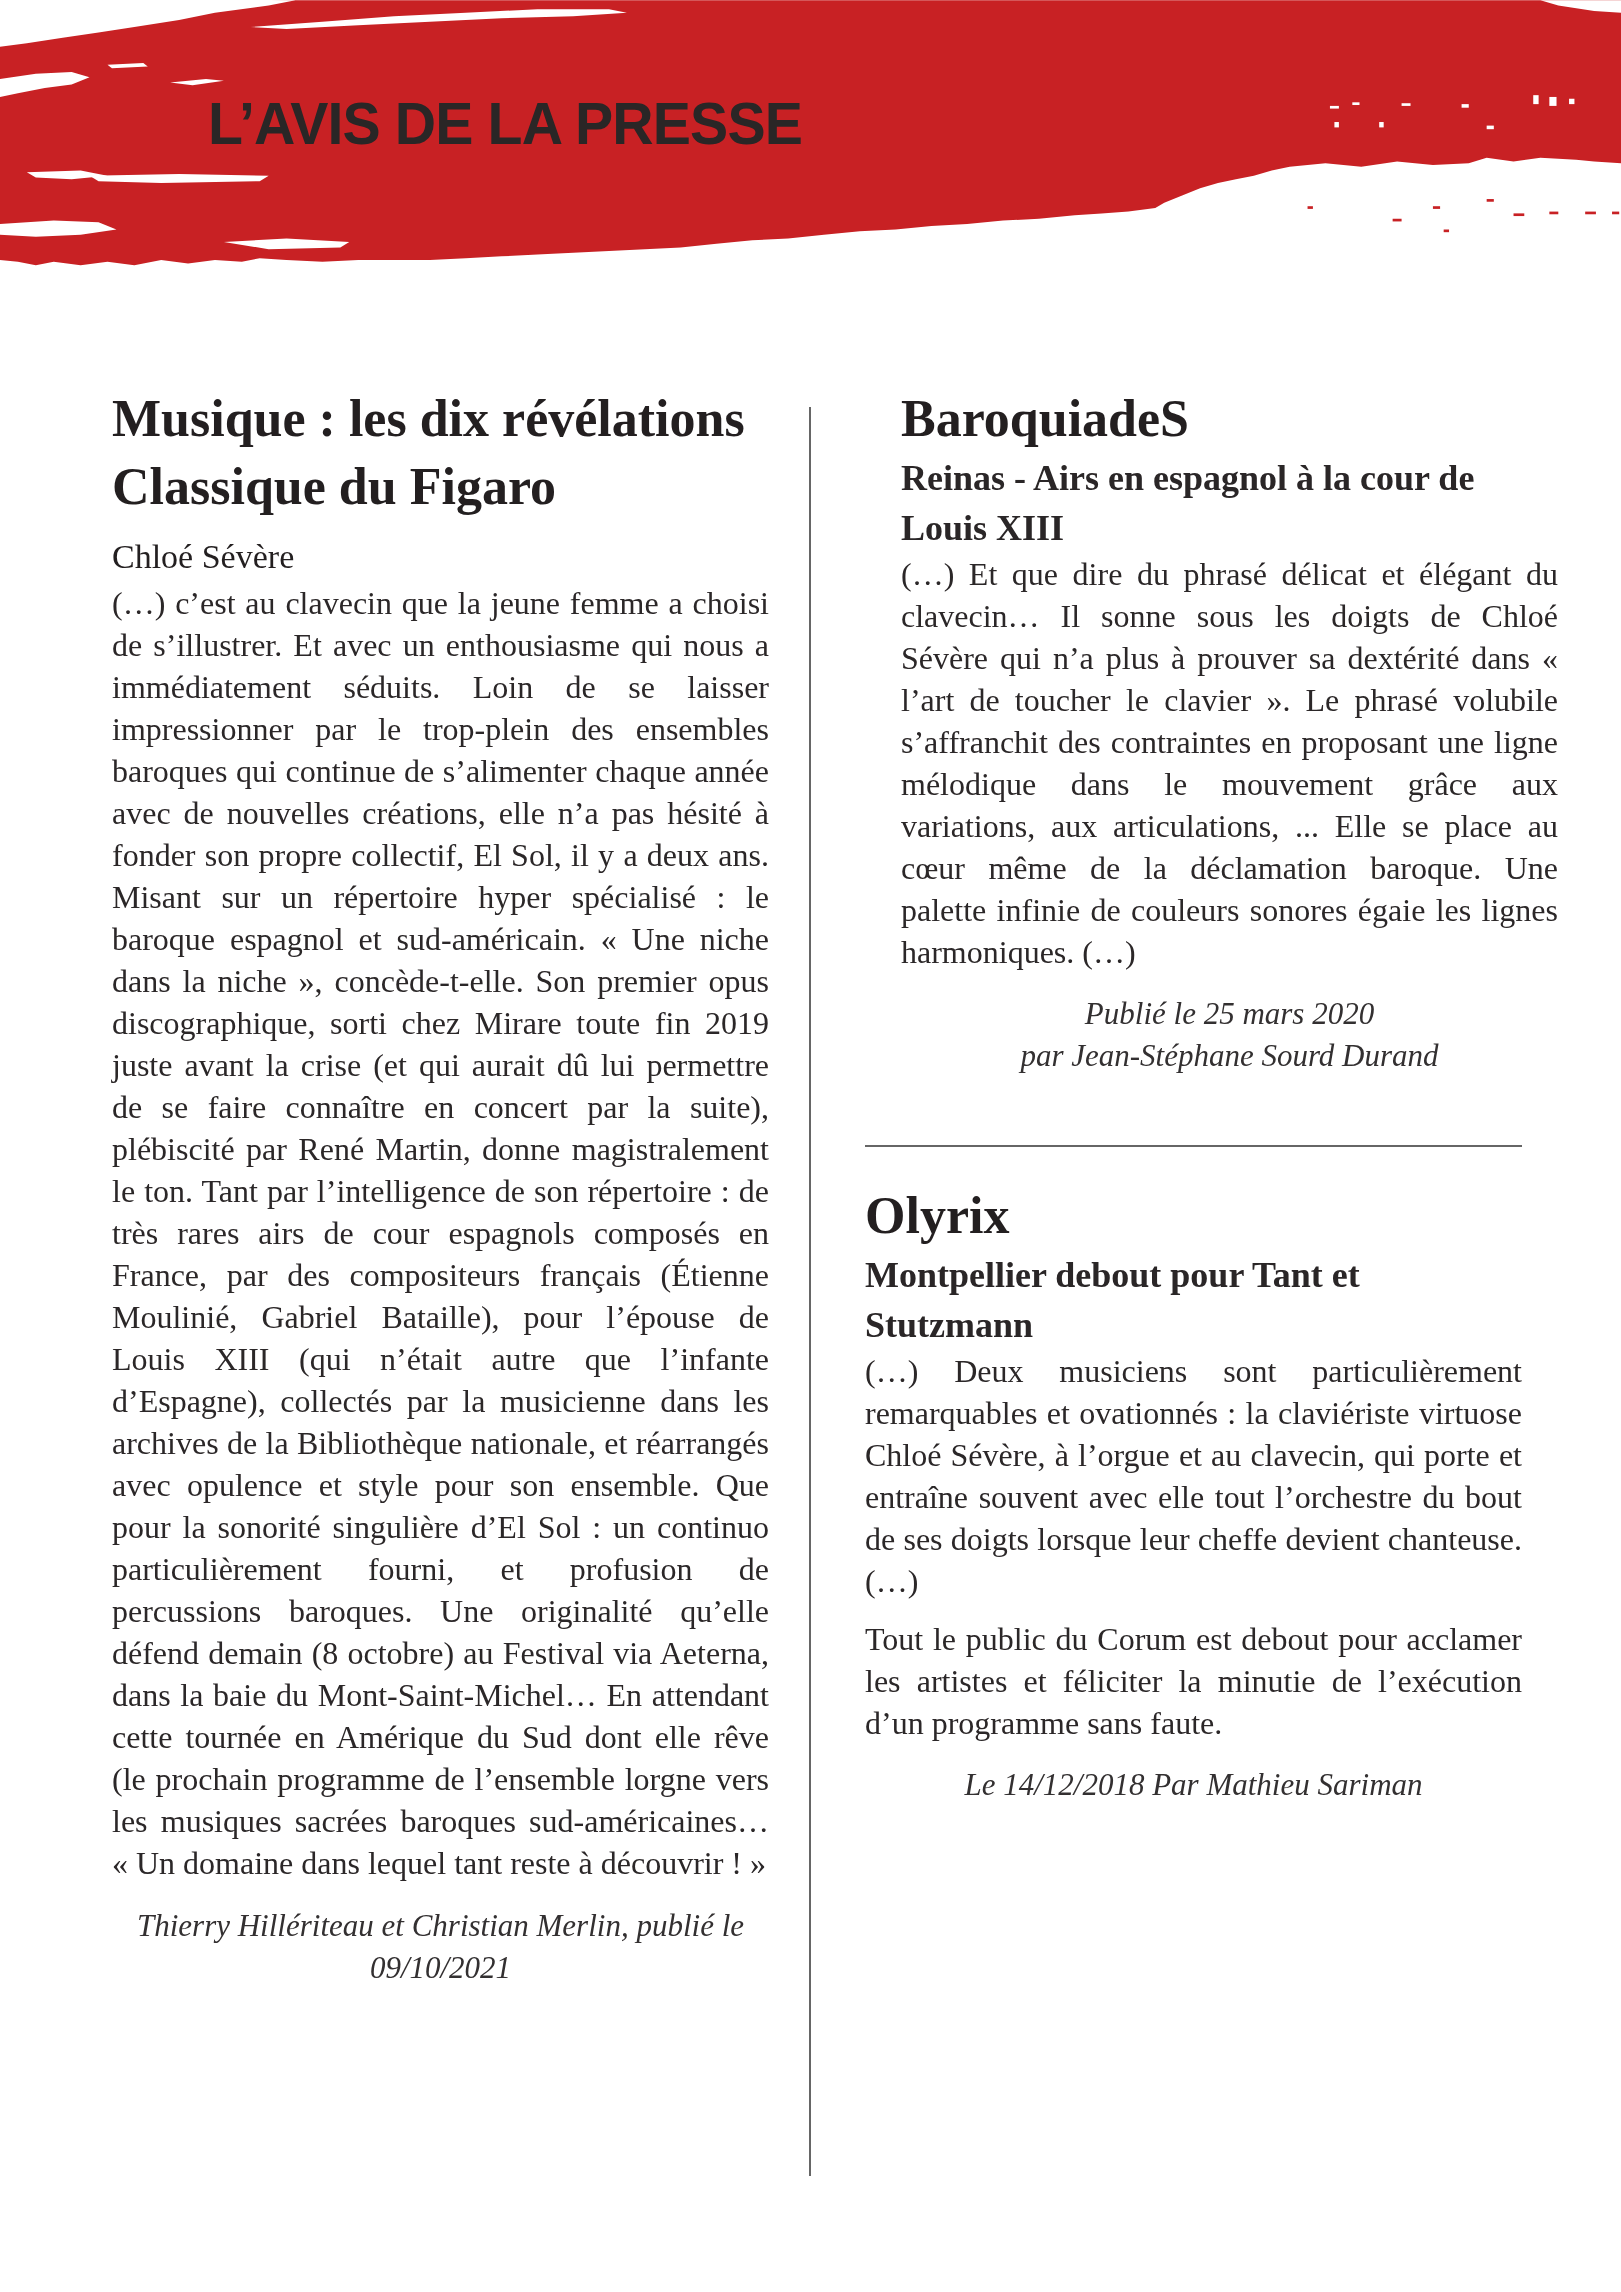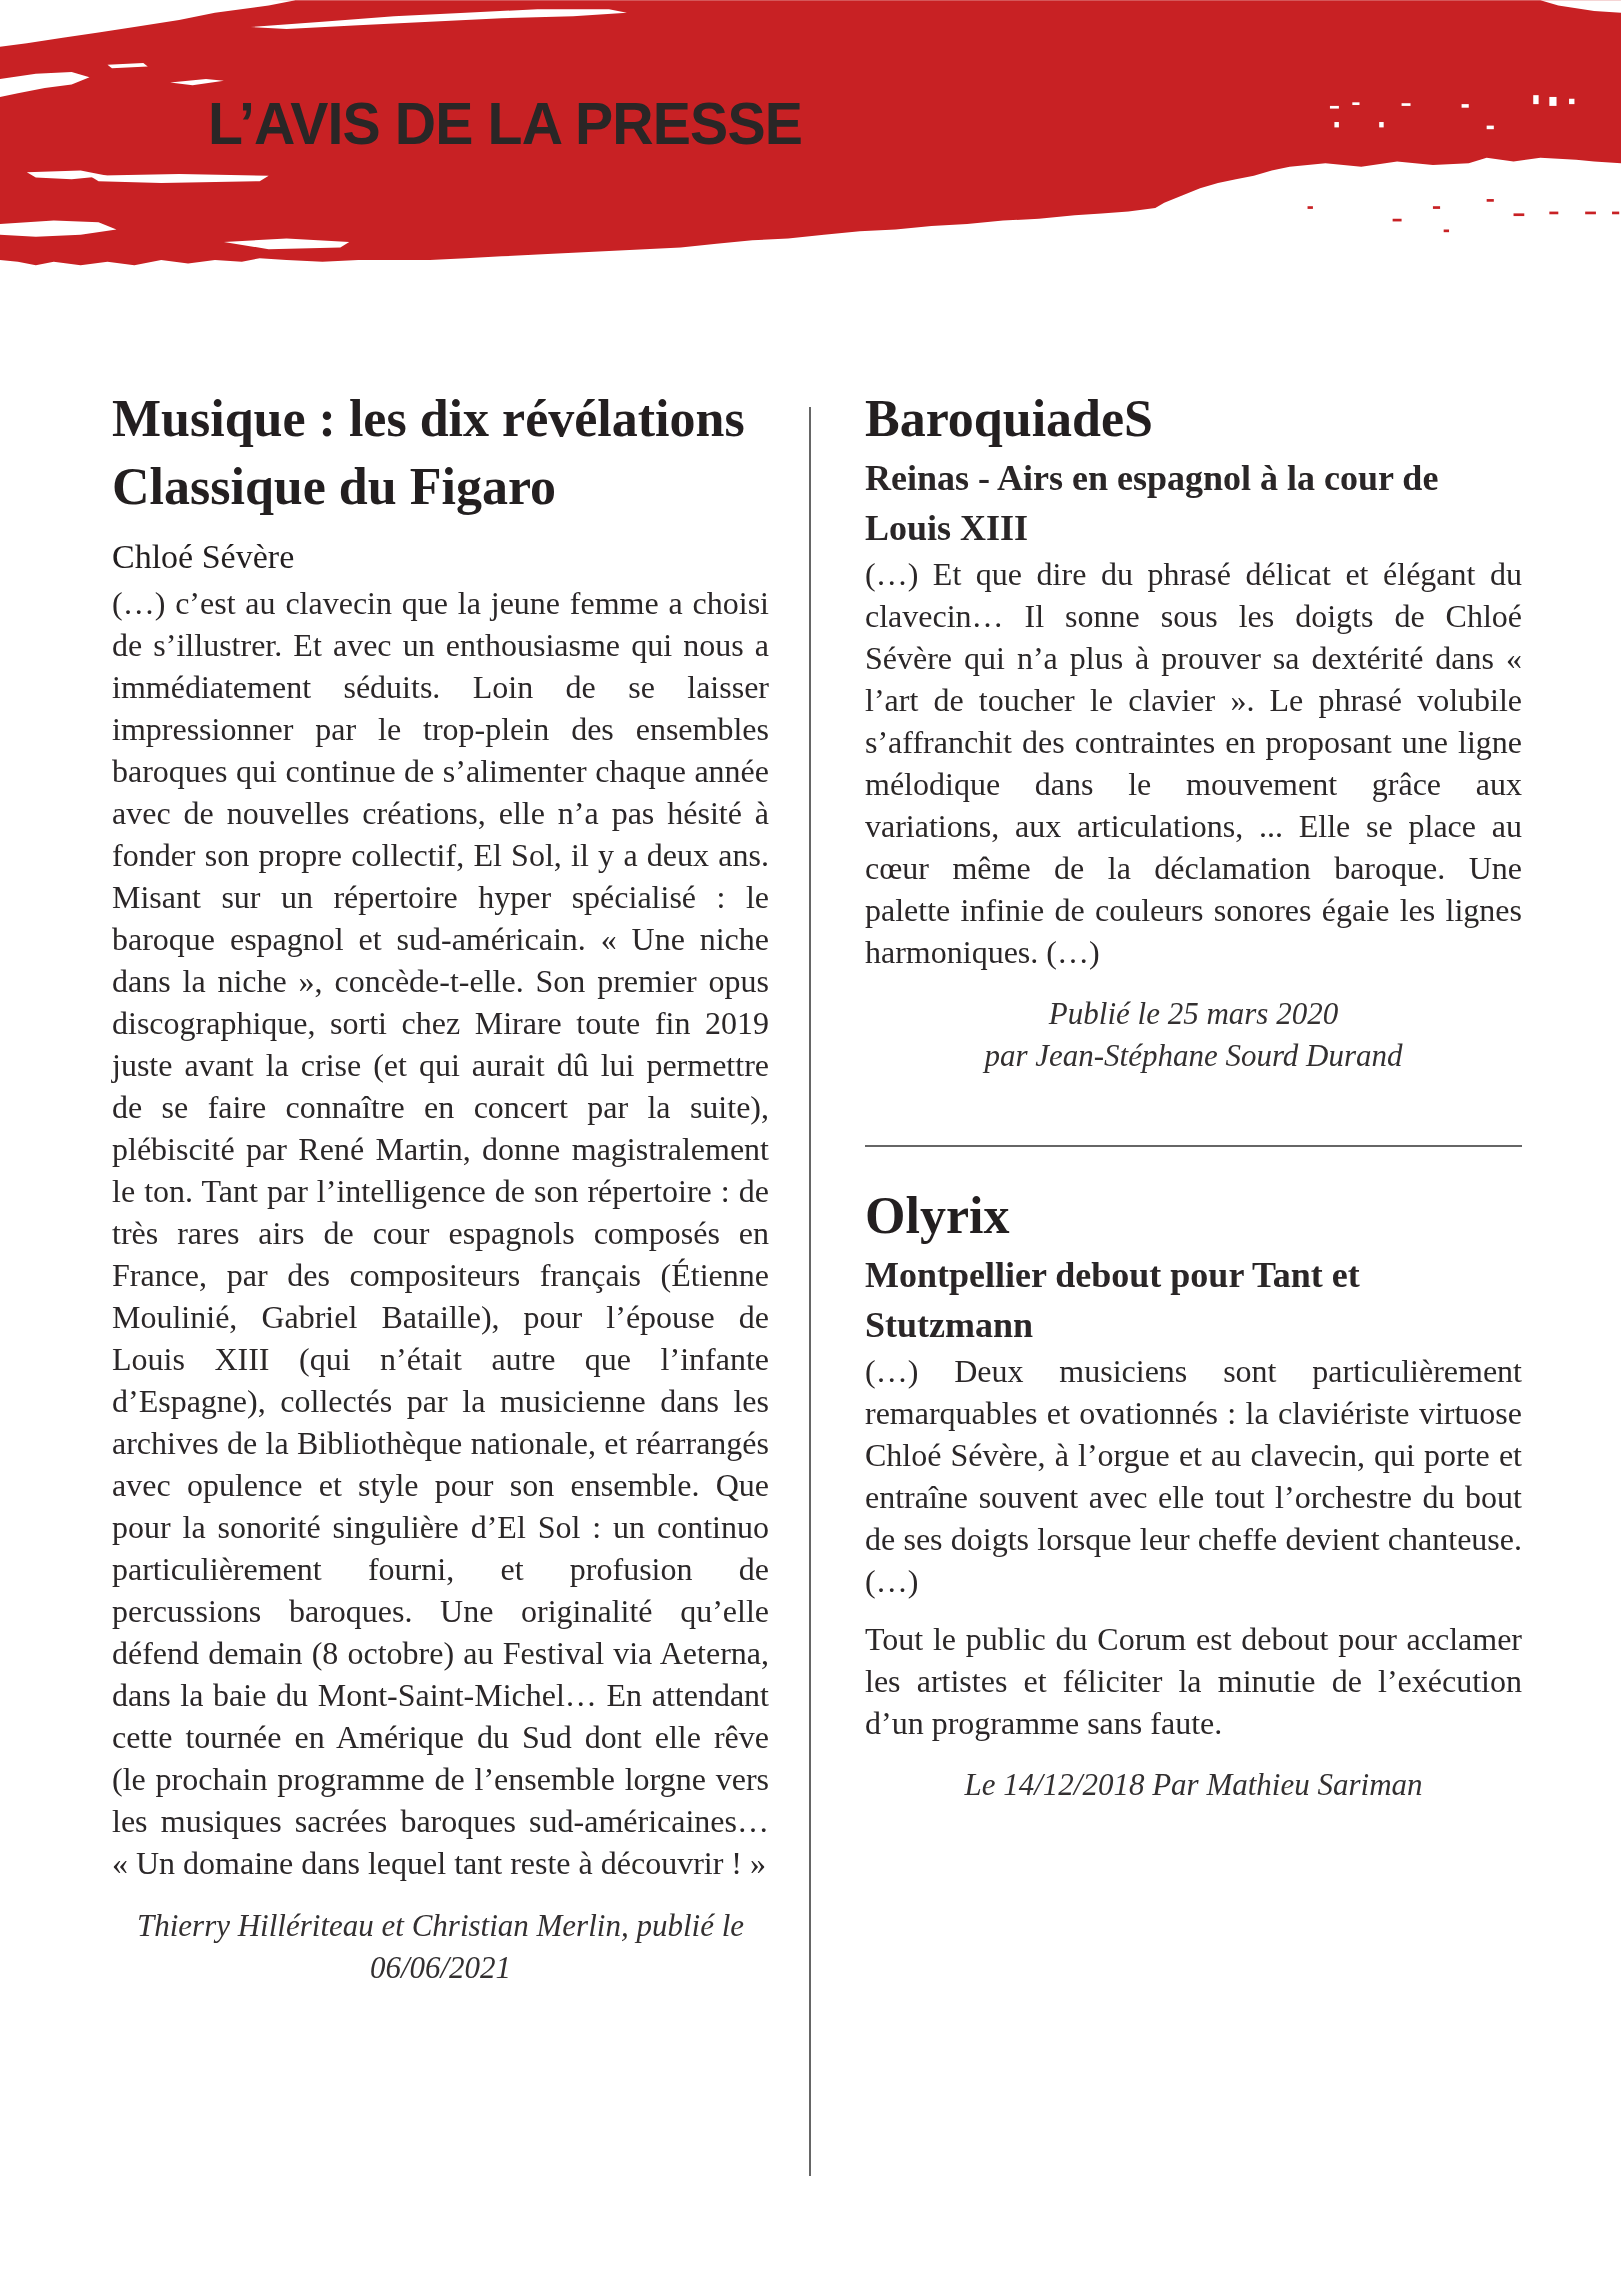--- a/index.html
+++ b/index.html
@@ -28,21 +28,21 @@
   .body-text {
     font-size: 32px; line-height: 42px; text-align: justify; margin: 0; color: #2b2728;
   }
   .byline { font-style: italic; font-size: 31px; line-height: 42px; margin: 0; color: #333031; text-align: center; }
 
   .left-title { margin-top: 0; }
   .left-headline { margin-top: 12.5px; }
   .left-body { margin-top: 0; }
   .left-byline { margin-top: 21.5px; }
 
-  .right-block-1 { position: absolute; left: 865px; top: 385px; width: 657px; }
+  .right-block-1 { position: absolute; left: 901px; top: 385px; width: 657px; }
   .right-block-2 { position: absolute; left: 865px; top: 1182px; width: 657px; }
   .rb-body { }
   .rb-byline { margin-top: 19.7px; }
   .rb-body2 { margin-top: 16px; }
 </style>
 </head>
 <body>
 
 <div class="banner">
   <svg width="1621" height="296" viewBox="0 0 1810 330" xmlns="http://www.w3.org/2000/svg">
@@ -96,21 +96,21 @@
   <div class="banner-title">L’AVIS DE LA PRESSE</div>
 </div>
 
 <div class="divider-v"></div>
 <div class="divider-h"></div>
 
 <div class="col col-left">
   <h2 class="source-title left-title">Musique : les dix révélations Classique du Figaro</h2>
   <div class="person">Chloé Sévère</div>
   <p class="body-text left-body">(…) c’est au clavecin que la jeune femme a choisi de s’illustrer. Et avec un enthousiasme qui nous a immédiatement séduits. Loin de se laisser impressionner par le trop-plein des ensembles baroques qui continue de s’alimenter chaque année avec de nouvelles créations, elle n’a pas hésité à fonder son propre collectif, El Sol, il y a deux ans. Misant sur un répertoire hyper spécialisé : le baroque espagnol et sud-américain. « Une niche dans la niche », concède-t-elle. Son premier opus discographique, sorti chez Mirare toute fin 2019 juste avant la crise (et qui aurait dû lui permettre de se faire connaître en concert par la suite), plébiscité par René Martin, donne magistralement le ton. Tant par l’intelligence de son répertoire : de très rares airs de cour espagnols composés en France, par des compositeurs français (Étienne Moulinié, Gabriel Bataille), pour l’épouse de Louis XIII (qui n’était autre que l’infante d’Espagne), collectés par la musicienne dans les archives de la Bibliothèque nationale, et réarrangés avec opulence et style pour son ensemble. Que pour la sonorité singulière d’El Sol : un continuo particulièrement fourni, et profusion de percussions baroques. Une originalité qu’elle défend demain (8 octobre) au Festival via Aeterna, dans la baie du Mont-Saint-Michel… En attendant cette tournée en Amérique du Sud dont elle rêve (le prochain programme de l’ensemble lorgne vers les musiques sacrées baroques sud-américaines… « Un domaine dans lequel tant reste à découvrir ! »</p>
-  <p class="byline left-byline">Thierry Hillériteau et Christian Merlin, publié le 06/06/2021</p>
+  <p class="byline left-byline">Thierry Hillériteau et Christian Merlin, publié le 09/10/2021</p>
 </div>
 
 <div class="right-block-1">
   <h2 class="source-title">BaroquiadeS</h2>
   <h3 class="headline">Reinas - Airs en espagnol à la cour de Louis XIII</h3>
   <p class="body-text rb-body">(…) Et que dire du phrasé délicat et élégant du clavecin… Il sonne sous les doigts de Chloé Sévère qui n’a plus à prouver sa dextérité dans « l’art de toucher le clavier ». Le phrasé volubile s’affranchit des contraintes en proposant une ligne mélodique dans le mouvement grâce aux variations, aux articulations, ... Elle se place au cœur même de la déclamation baroque. Une palette infinie de couleurs sonores égaie les lignes harmoniques. (…)</p>
   <div class="rb-byline">
     <p class="byline">Publié le 25 mars 2020</p>
     <p class="byline">par Jean-Stéphane Sourd Durand</p>
   </div>

